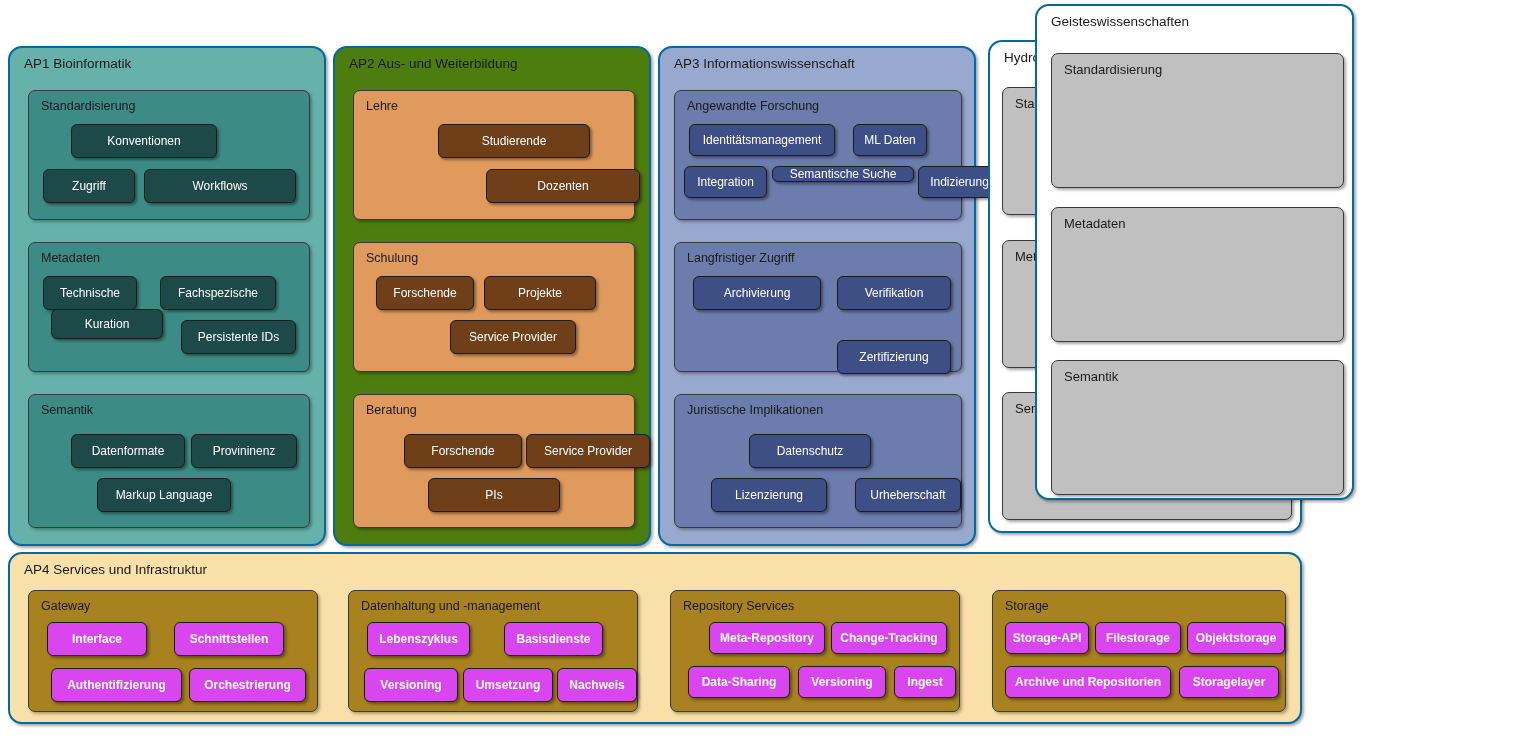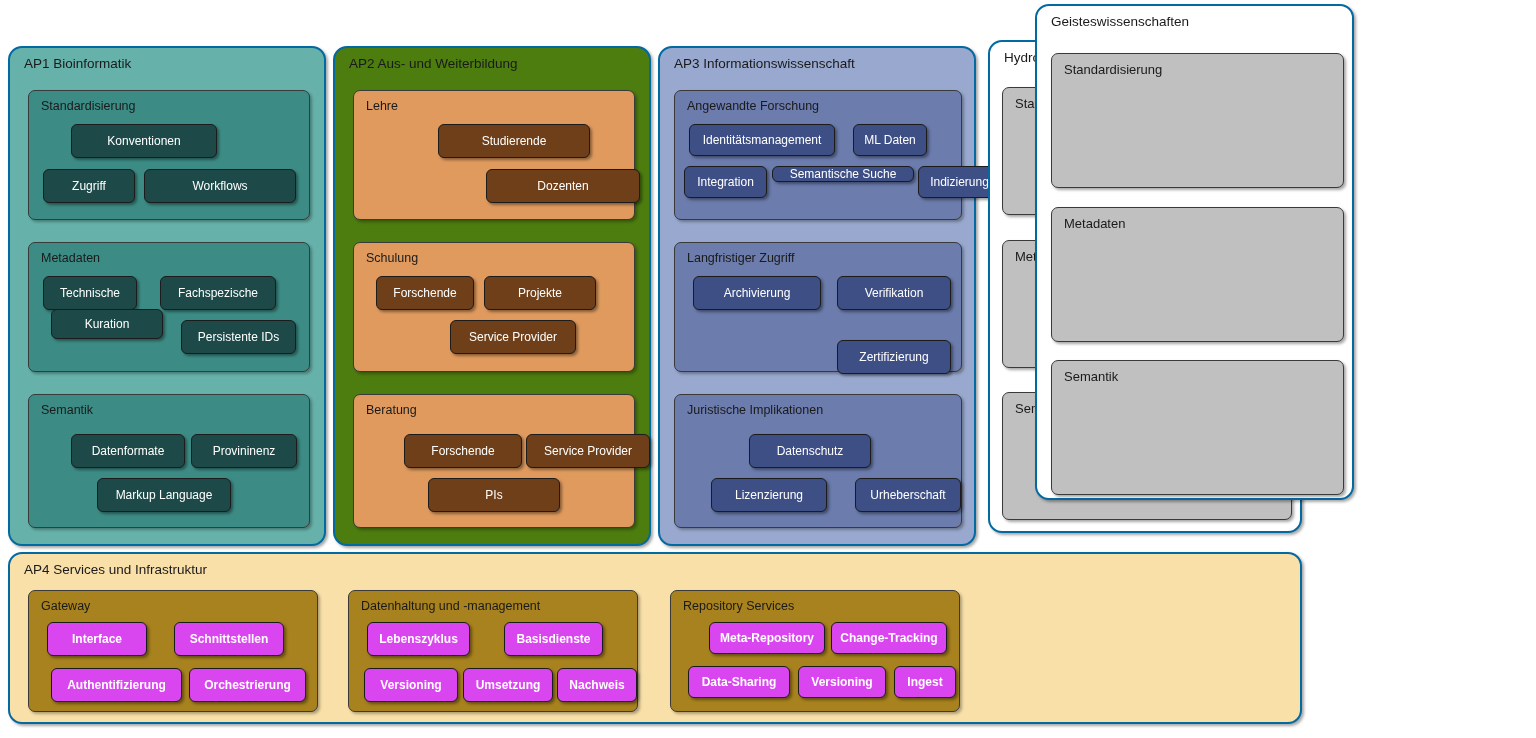--- a/index.html
+++ b/index.html
@@ -181,13 +181,21 @@
 
   <div class="group" style="left:660px;top:36px;width:290px;height:122px;">
     <div class="group-title">Repository Services</div>
     <div class="leaf" style="left:38px;top:31px;width:116px;height:32px;">Meta-Repository</div>
     <div class="leaf" style="left:160px;top:31px;width:116px;height:32px;">Change-Tracking</div>
     <div class="leaf" style="left:17px;top:75px;width:102px;height:32px;">Data-Sharing</div>
     <div class="leaf" style="left:127px;top:75px;width:88px;height:32px;">Versioning</div>
     <div class="leaf" style="left:223px;top:75px;width:62px;height:32px;">Ingest</div>
   </div>
 
+  <div class="group" style="left:982px;top:36px;width:294px;height:122px;">
+    <div class="group-title">Storage</div>
+    <div class="leaf" style="left:12px;top:31px;width:84px;height:32px;">Storage-API</div>
+    <div class="leaf" style="left:102px;top:31px;width:86px;height:32px;">Filestorage</div>
+    <div class="leaf" style="left:194px;top:31px;width:98px;height:32px;">Objektstorage</div>
+    <div class="leaf" style="left:12px;top:75px;width:166px;height:32px;">Archive und Repositorien</div>
+    <div class="leaf" style="left:186px;top:75px;width:100px;height:32px;">Storagelayer</div>
+  </div>
 </div>
 
 </body></html>

